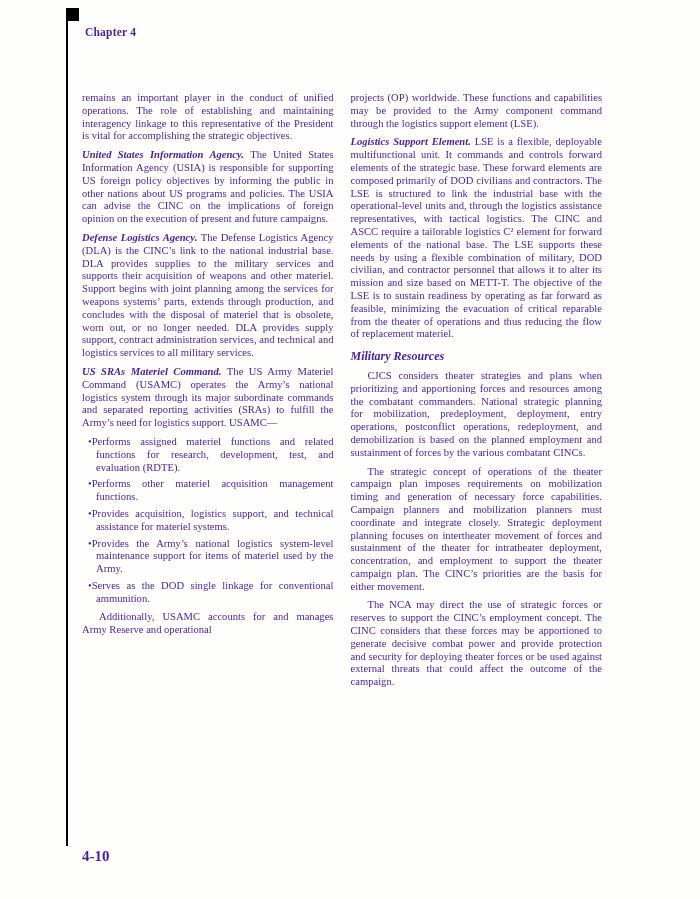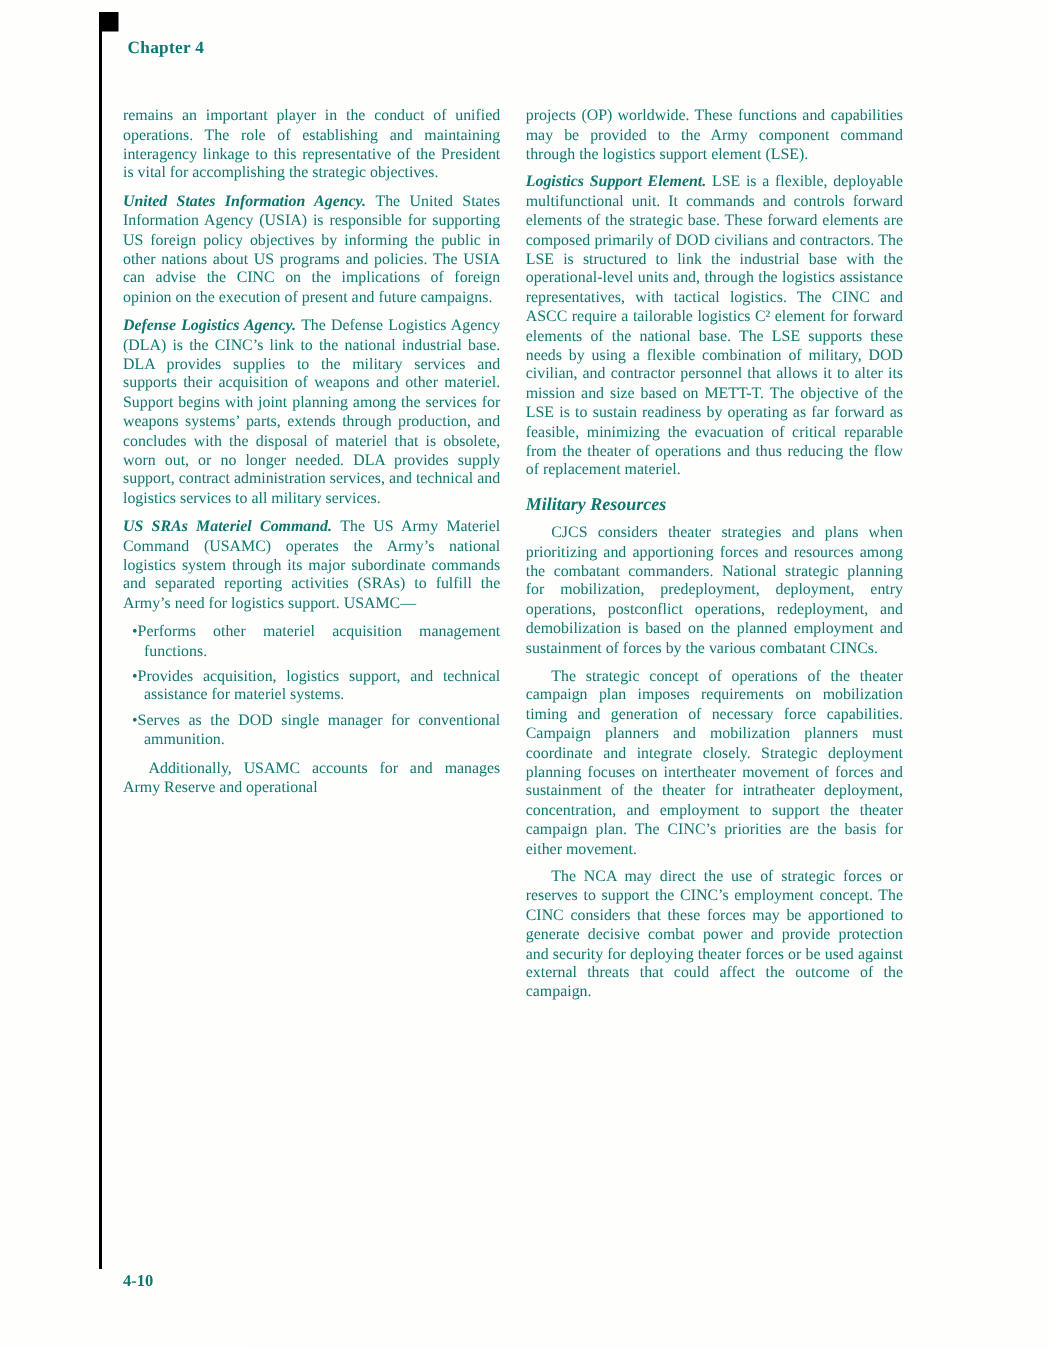--- a/index.html
+++ b/index.html
@@ -1,68 +1,70 @@
 <!DOCTYPE html>
 <html><head>
 <meta charset="utf-8">
 <style>
   * { margin:0; padding:0; box-sizing:border-box; }
   html,body { background:#ffffff; }
   .page {
     position:relative; width:700px; height:899px;
-    background:#fefefd; color:#0f766e;
+    background:#fefefd; color:#4c1d95;
     font-family:"Liberation Serif", serif;
     overflow:hidden;
   }
   .tab-marker { position:absolute; left:66px; top:8px; width:13px; height:13px; background:#000; }
   .edge-rule  { position:absolute; left:66px; top:8px; width:2px; height:838px; background:#000; }
   .chapter-header {
     position:absolute; left:85px; top:26px;
     font-weight:bold; font-size:11.5px; letter-spacing:0.2px;
   }
   .content {
-    position:absolute; left:82px; top:72px; width:520px;
+    position:absolute; left:82px; top:92px; width:520px;
     display:flex; gap:17px;justify-content:space-between;
   }
   .col {
     width:252px; font-size:10.6px; line-height:12.8px;
     text-align:justify;
   }
   .para { margin-bottom:6px; }
   .para.indent { text-indent:17px; }
   .lead { font-weight:bold; font-style:italic; }
   .subhead {
     font-weight:bold; font-style:italic; font-size:12px;
     text-align:left; margin:9px 0 7px 0;
   }
   ul.bullets { list-style:none; margin:0 0 6px 6px; }
   ul.bullets li { margin-bottom:4px; padding-left:8px; text-indent:-8px; }
   ul.bullets li::before { content:"\2022"; }
   .page-number {
     position:absolute; left:82px; top:848px;
-    font-weight:bold; font-size:11px;
+    font-weight:bold; font-size:15px;
   }
 </style>
 </head>
 <body>
 
 <div class="page">
   <div class="tab-marker"></div>
   <div class="edge-rule"></div>
   <div class="chapter-header">Chapter 4</div>
   <div class="content">
     <div class="col" id="col-left">
         <p class="para">remains an important player in the conduct of unified operations. The role of establishing and maintaining interagency linkage to this representative of the President is vital for accomplishing the strategic objectives.</p>
         <p class="para"><span class="lead">United States Information Agency. </span>The United States Information Agency (USIA) is responsible for supporting US foreign policy objectives by informing the public in other nations about US programs and policies. The USIA can advise the CINC on the implications of foreign opinion on the execution of present and future campaigns.</p>
         <p class="para"><span class="lead">Defense Logistics Agency. </span>The Defense Logistics Agency (DLA) is the CINC’s link to the national industrial base. DLA provides supplies to the military services and supports their acquisition of weapons and other materiel. Support begins with joint planning among the services for weapons systems’ parts, extends through production, and concludes with the disposal of materiel that is obsolete, worn out, or no longer needed. DLA provides supply support, contract administration services, and technical and logistics services to all military services.</p>
         <p class="para"><span class="lead">US SRAs Materiel Command. </span>The US Army Materiel Command (USAMC) operates the Army’s national logistics system through its major subordinate commands and separated reporting activities (SRAs) to fulfill the Army’s need for logistics support. USAMC—</p>
         <ul class="bullets">
+          <li>Performs assigned materiel functions and related functions for research, development, test, and evaluation (RDTE).</li>
           <li>Performs other materiel acquisition management functions.</li>
           <li>Provides acquisition, logistics support, and technical assistance for materiel systems.</li>
-          <li>Serves as the DOD single manager for conventional ammunition.</li>
+          <li>Provides the Army’s national logistics system-level maintenance support for items of materiel used by the Army.</li>
+          <li>Serves as the DOD single linkage for conventional ammunition.</li>
         </ul>
         <p class="para indent">Additionally, USAMC accounts for and manages Army Reserve and operational</p>
       </div>
     <div class="col" id="col-right">
         <p class="para">projects (OP) worldwide. These functions and capabilities may be provided to the Army component command through the logistics support element (LSE).</p>
         <p class="para"><span class="lead">Logistics Support Element. </span>LSE is a flexible, deployable multifunctional unit. It commands and controls forward elements of the strategic base. These forward elements are composed primarily of DOD civilians and contractors. The LSE is structured to link the industrial base with the operational-level units and, through the logistics assistance representatives, with tactical logistics. The CINC and ASCC require a tailorable logistics C² element for forward elements of the national base. The LSE supports these needs by using a flexible combination of military, DOD civilian, and contractor personnel that allows it to alter its mission and size based on METT-T. The objective of the LSE is to sustain readiness by operating as far forward as feasible, minimizing the evacuation of critical reparable from the theater of operations and thus reducing the flow of replacement materiel.</p>
         <h3 class="subhead">Military Resources</h3>
         <p class="para indent">CJCS considers theater strategies and plans when prioritizing and apportioning forces and resources among the combatant commanders. National strategic planning for mobilization, predeployment, deployment, entry operations, postconflict operations, redeployment, and demobilization is based on the planned employment and sustainment of forces by the various combatant CINCs.</p>
         <p class="para indent">The strategic concept of operations of the theater campaign plan imposes requirements on mobilization timing and generation of necessary force capabilities. Campaign planners and mobilization planners must coordinate and integrate closely. Strategic deployment planning focuses on intertheater movement of forces and sustainment of the theater for intratheater deployment, concentration, and employment to support the theater campaign plan. The CINC’s priorities are the basis for either movement.</p>
         <p class="para indent">The NCA may direct the use of strategic forces or reserves to support the CINC’s employment concept. The CINC considers that these forces may be apportioned to generate decisive combat power and provide protection and security for deploying theater forces or be used against external threats that could affect the outcome of the campaign.</p>

